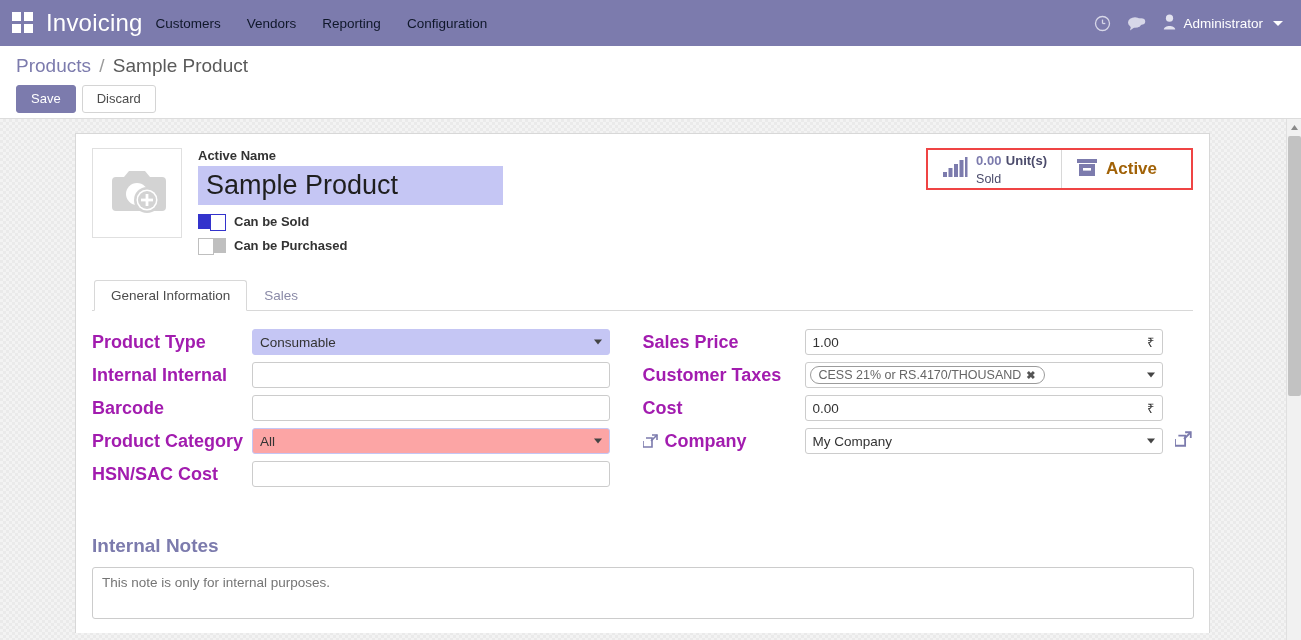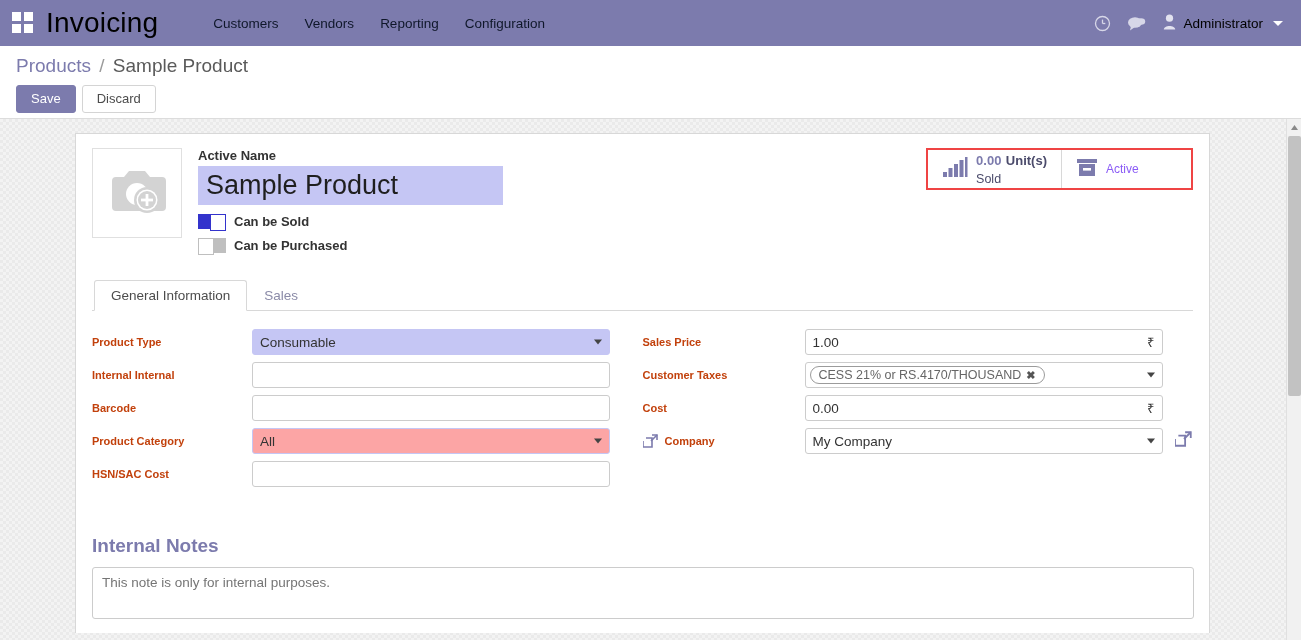--- a/index.html
+++ b/index.html
@@ -23,24 +23,23 @@
     width: 22px; height: 22px;
     display: grid;
     grid-template-columns: 9px 9px;
     grid-template-rows: 9px 9px;
     gap: 3px;
     margin: 0 12px 0 6px;
     cursor: pointer;
   }
   .apps-grid i { background: #ffffff; display: block; }
   .brand {
-    font-size: 28px;
+    font-size: 24px;
     font-weight: 400;
-    color: #000000;
-    margin-right: 42px;
+    color: #ffffff;
     letter-spacing: .2px;
     white-space: nowrap;
   }
   .nav-menu { display: flex; align-items: center; gap: 0; }
   .nav-menu .nav-item {
     font-size: 13.5px;
     color: #0f172a;
     padding: 6px 13px;
     cursor: pointer;
     white-space: nowrap;
@@ -54,21 +53,21 @@
   .nav-icon {
     width: 34px; height: 30px;
     display: flex; align-items: center; justify-content: center;
     cursor: pointer;
   }
   .user-box {
     display: flex; align-items: center; gap: 7px;
     padding: 4px 6px 4px 10px;
     cursor: pointer;
     font-size: 13.5px;
-    color: #000000;
+    color: #ffffff;
     white-space: nowrap;
   }
   .caret-down {
     width: 0; height: 0;
     border-left: 5px solid transparent;
     border-right: 5px solid transparent;
     border-top: 5px solid #ffffff;
     margin-left: 3px;
   }
 
@@ -228,21 +227,21 @@
     cursor: pointer;
     min-width: 130px;
   }
   .stat-btn + .stat-btn { border-left: 1px solid #d8d8d8; }
   .stat-text { line-height: 1.15; }
   .stat-value {
     font-size: 13px; font-weight: bold; color: #7c7bad;
   }
   .stat-unit { font-size: 13px; font-weight: bold; color: #4b4b6b; }
   .stat-sub { font-size: 12.5px; color: #4b4b6b; }
-  .stat-active { font-size: 12px; color: #8b5cf6; }
+  .stat-active { font-size: 17px; color: #a16207; font-weight: bold; }
 
   
   .tabs {
     display: flex;
     border-bottom: 1px solid #d8d8d8;
     margin-top: 26px;
     padding-left: 2px;
   }
   .tab {
     font-size: 13.5px;
@@ -265,23 +264,23 @@
   .form-groups {
     display: flex;
     margin-top: 18px;
     gap: 0;
   }
   .group { width: 50%; display: flex; flex-direction: column; gap: 7px; }
   .group.right { padding-left: 0; }
   .frow { display: flex; align-items: center; }
   .flabel {
     width: 160px;
-    font-size: 11px;
+    font-size: 18px;
     font-weight: bold;
-    color: #c2410c;
+    color: #a21caf;
     flex: none;
     display: flex;
     align-items: center;
     gap: 6px;
   }
   .group.right .flabel { width: 162px; }
   .fval { flex: 1; max-width: 358px; position: relative; }
 
   .inp {
     width: 100%;

